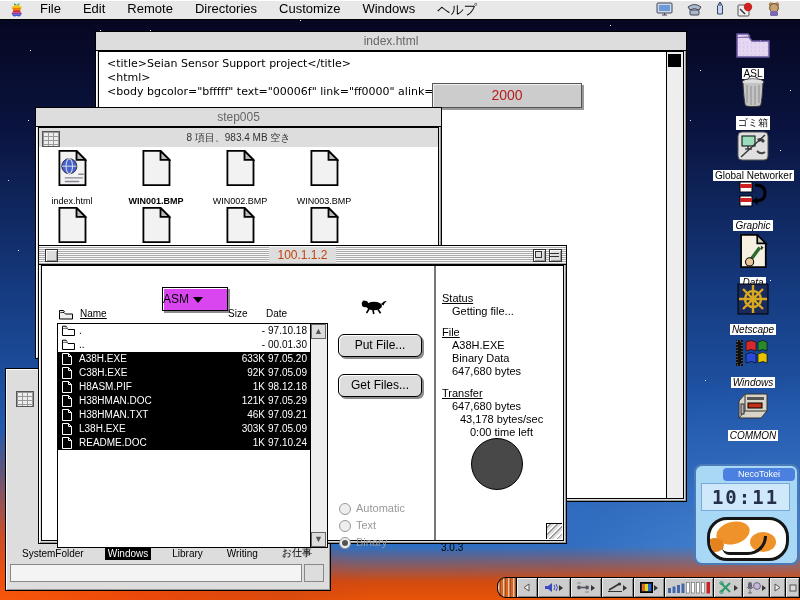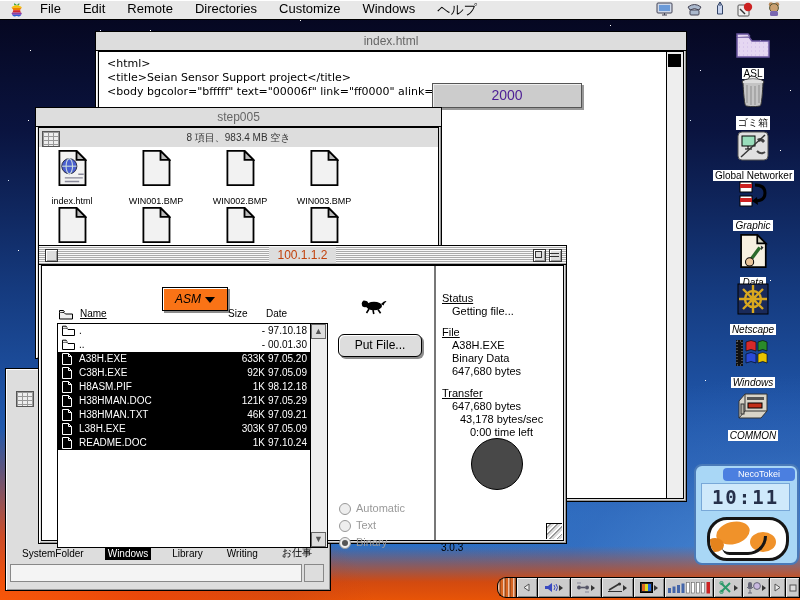--- a/index.html
+++ b/index.html
@@ -40,21 +40,21 @@
   .tb-zoom{right:20px;}
   .tb-zoom:after{content:"";position:absolute;left:1px;top:1px;width:5px;height:5px;border:1px solid #333;}
   .tb-shade{right:4px;}
   .tb-shade:after{content:"";position:absolute;left:0px;top:3px;width:9px;height:2px;border-top:1px solid #333;border-bottom:1px solid #333;}
   .content{position:absolute;left:2px;right:2px;top:19px;bottom:2px;background:#fff;border:1px solid #000;overflow:hidden;}
   
   #html-window{left:95px;top:31px;width:590px;height:469px;z-index:5;}
   #code{position:absolute;left:8px;top:5px;font-family:"DejaVu Sans",sans-serif;font-size:11px;line-height:14px;color:#000;white-space:pre;}
   #banner2000{position:absolute;left:333px;top:31px;width:148px;height:23px;background:#ccc;
     border:1px solid #555;box-shadow:inset 1px 1px 0 #eee,2px 2px 0 rgba(0,0,0,.4);
-    color:#4c1d95;font-size:14px;text-align:center;line-height:23px;}
+    color:#b91c1c;font-size:14px;text-align:center;line-height:23px;}
   #html-scroll{position:absolute;right:0;top:0;bottom:0;width:16px;background:#eee;border-left:1px solid #000;}
   #html-thumb{position:absolute;left:1px;top:2px;width:13px;height:13px;background:#000;}
   
   #finder-window{left:35px;top:107px;width:405px;height:250px;z-index:8;}
   #finder-header{position:absolute;left:2px;right:2px;top:19px;height:19px;background:#ddd;
     border:1px solid #000;font-size:10px;color:#333;text-align:center;line-height:19px;}
   #finder-grid{position:absolute;left:3px;top:3px;}
   #finder-content{position:absolute;left:2px;right:2px;top:39px;bottom:2px;background:#fff;border:1px solid #000;border-top:none;}
   .fico{position:absolute;width:84px;text-align:center;}
   .fico .glyph{display:block;margin:0 auto;}
@@ -64,22 +64,22 @@
   #launcher-grid{position:absolute;left:10px;top:22px;}
   #launcher-tabs{position:absolute;left:4px;right:28px;top:176px;height:16px;font-size:10px;color:#000;display:flex;gap:18px;padding-left:9px;align-items:center;}
   .ltab{white-space:nowrap;padding:1px 3px;}
   .ltab.sel{background:#000;color:#fff;}
   #launcher-strip{position:absolute;left:4px;right:28px;top:195px;height:16px;background:#f4f4f4;border:1px solid #888;}
   #launcher-endbox{position:absolute;right:6px;top:195px;width:18px;height:16px;background:#ddd;border:1px solid #888;}
   
   #ftp-window{left:38px;top:245px;width:527px;height:297px;z-index:20;}
   #ftp-content{position:absolute;left:2px;right:2px;top:19px;bottom:2px;background:#fff;border:1px solid #000;}
   #ftp-divider{position:absolute;left:392px;top:0;bottom:0;width:2px;background:#777;box-shadow:1px 0 0 #fff;}
-  #asm-popup{position:absolute;left:120px;top:21px;width:64px;height:22px;background:#f97316;border:1px solid #000;
-    box-shadow:inset 1px 1px 0 #fff,2px 2px 0 rgba(0,0,0,.45);font-size:12px;text-align:center;line-height:22px;color:#000;font-style:italic;}
+  #asm-popup{position:absolute;left:120px;top:21px;width:64px;height:22px;background:#d946ef;border:1px solid #000;
+    box-shadow:inset 1px 1px 0 #fff,2px 2px 0 rgba(0,0,0,.45);font-size:12px;text-align:left;line-height:22px;color:#000;}
   #asm-popup .tri{display:inline-block;width:0;height:0;border-left:5px solid transparent;border-right:5px solid transparent;border-top:6px solid #000;margin-left:4px;vertical-align:middle;}
   #list-header{position:absolute;left:16px;top:42px;height:14px;font-size:10px;color:#000;}
   #hdr-name{position:absolute;left:22px;top:0;text-decoration:underline;}
   #hdr-size{position:absolute;left:170px;top:0;}
   #hdr-date{position:absolute;left:208px;top:0;}
   #hdr-folder{position:absolute;left:1px;top:1px;}
   #file-list{position:absolute;left:15px;top:57px;width:269px;height:223px;border:1px solid #000;background:#fff;}
   #rows{position:absolute;left:0;top:0;right:16px;bottom:0;}
   .row{position:relative;height:14px;font-size:10px;color:#000;}
   .row.sel{background:#000;color:#fff;}
@@ -203,21 +203,21 @@
             <rect x="13" y="12" width="14" height="5" fill="#c23018" stroke="#000"></rect>
             <rect x="6" y="13" width="3" height="10" fill="#b8b4a8" stroke="#333"></rect>
           </svg></span><span class="lbl alias">COMMON</span></div>
     </div>
 
   <div id="html-window" class="window">
     <div class="titlebar">
       <span class="tb-title">index.html</span>
     </div>
     <div class="content">
-      <div id="code"><div>&lt;html&gt;</div><div>&lt;title&gt;Seian Sensor Support project&lt;/title&gt;</div><div>&lt;body bgcolor="bfffff" text="00006f" link="ff0000" alink="ff0000" vlink="ff0000"&gt;</div></div>
+      <div id="code"><div>&lt;title&gt;Seian Sensor Support project&lt;/title&gt;</div><div>&lt;html&gt;</div><div>&lt;body bgcolor="bfffff" text="00006f" link="ff0000" alink="ff0000" vlink="ff0000"&gt;</div></div>
       <div id="banner2000">2000</div>
       <div id="html-scroll">
         <div id="html-thumb"></div>
       </div>
     </div>
   </div>
 
   <div id="finder-window" class="window">
     <div class="titlebar">
       <span>step005</span>
@@ -228,21 +228,21 @@
     </div>
     <div id="finder-content">
         <div class="fico" style="left: -9px; top: 3px;"><span class="glyph"><svg width="30" height="36" viewBox="0 0 16 20">
               <path d="M1 .5h9.5l5 5V19.5H1z" fill="#f2f2f2" stroke="#000"></path>
               <path d="M10.5 .5l5 5h-5z" fill="#bbb" stroke="#000"></path>
               <circle cx="6.5" cy="9" r="4.2" fill="#4a5fd0" stroke="#223" stroke-width=".5"></circle>
               <ellipse cx="6.5" cy="9" rx="1.8" ry="4.2" fill="none" stroke="#cdd" stroke-width=".6"></ellipse>
               <path d="M2.5 9h8" stroke="#cdd" stroke-width=".6"></path>
               <path d="M11.5 13.5h3M4 15.5h10M4 17.5h8" stroke="#889" stroke-width=".8"></path>
             </svg></span><span class="lbl">index.html</span></div>
-        <div class="fico" style="left: 75px; top: 3px;"><span class="glyph"><svg width="30" height="36" viewBox="0 0 16 20">
+        <div class="fico" style="left: 75px; top: 3px; font-weight: bold;"><span class="glyph"><svg width="30" height="36" viewBox="0 0 16 20">
               <path d="M1 .5h9.5l5 5V19.5H1z" fill="#f2f2f2" stroke="#000"></path>
               <path d="M10.5 .5l5 5h-5z" fill="#bbb" stroke="#000"></path>
             </svg></span><span class="lbl">WIN001.BMP</span></div>
         <div class="fico" style="left: 159px; top: 3px;"><span class="glyph"><svg width="30" height="36" viewBox="0 0 16 20">
               <path d="M1 .5h9.5l5 5V19.5H1z" fill="#f2f2f2" stroke="#000"></path>
               <path d="M10.5 .5l5 5h-5z" fill="#bbb" stroke="#000"></path>
             </svg></span><span class="lbl">WIN002.BMP</span></div>
         <div class="fico" style="left: 243px; top: 3px;"><span class="glyph"><svg width="30" height="36" viewBox="0 0 16 20">
               <path d="M1 .5h9.5l5 5V19.5H1z" fill="#f2f2f2" stroke="#000"></path>
               <path d="M10.5 .5l5 5h-5z" fill="#bbb" stroke="#000"></path>
@@ -407,20 +407,21 @@
               <span class="dt">97.10.24</span>
             </div>
           </div>
         <div id="list-scroll">
           <div class="sarrow" id="sup">▲</div>
           <div class="sarrow" id="sdown">▼</div>
         </div>
       </div>
 
       <div class="btn" id="put-btn">Put File...</div>
+      <div class="btn" id="get-btn">Get Files...</div>
 
       <div id="modes">
           <div class="mode"><span class="rb"></span><span>Automatic</span></div>
           <div class="mode"><span class="rb"></span><span>Text</span></div>
           <div class="mode sel"><span class="rb"></span><span>Binary</span></div>
         </div>
 
       <div id="status-pane">
         <div class="s-head">Status</div>
         <div class="s-ind">Getting file...</div>

